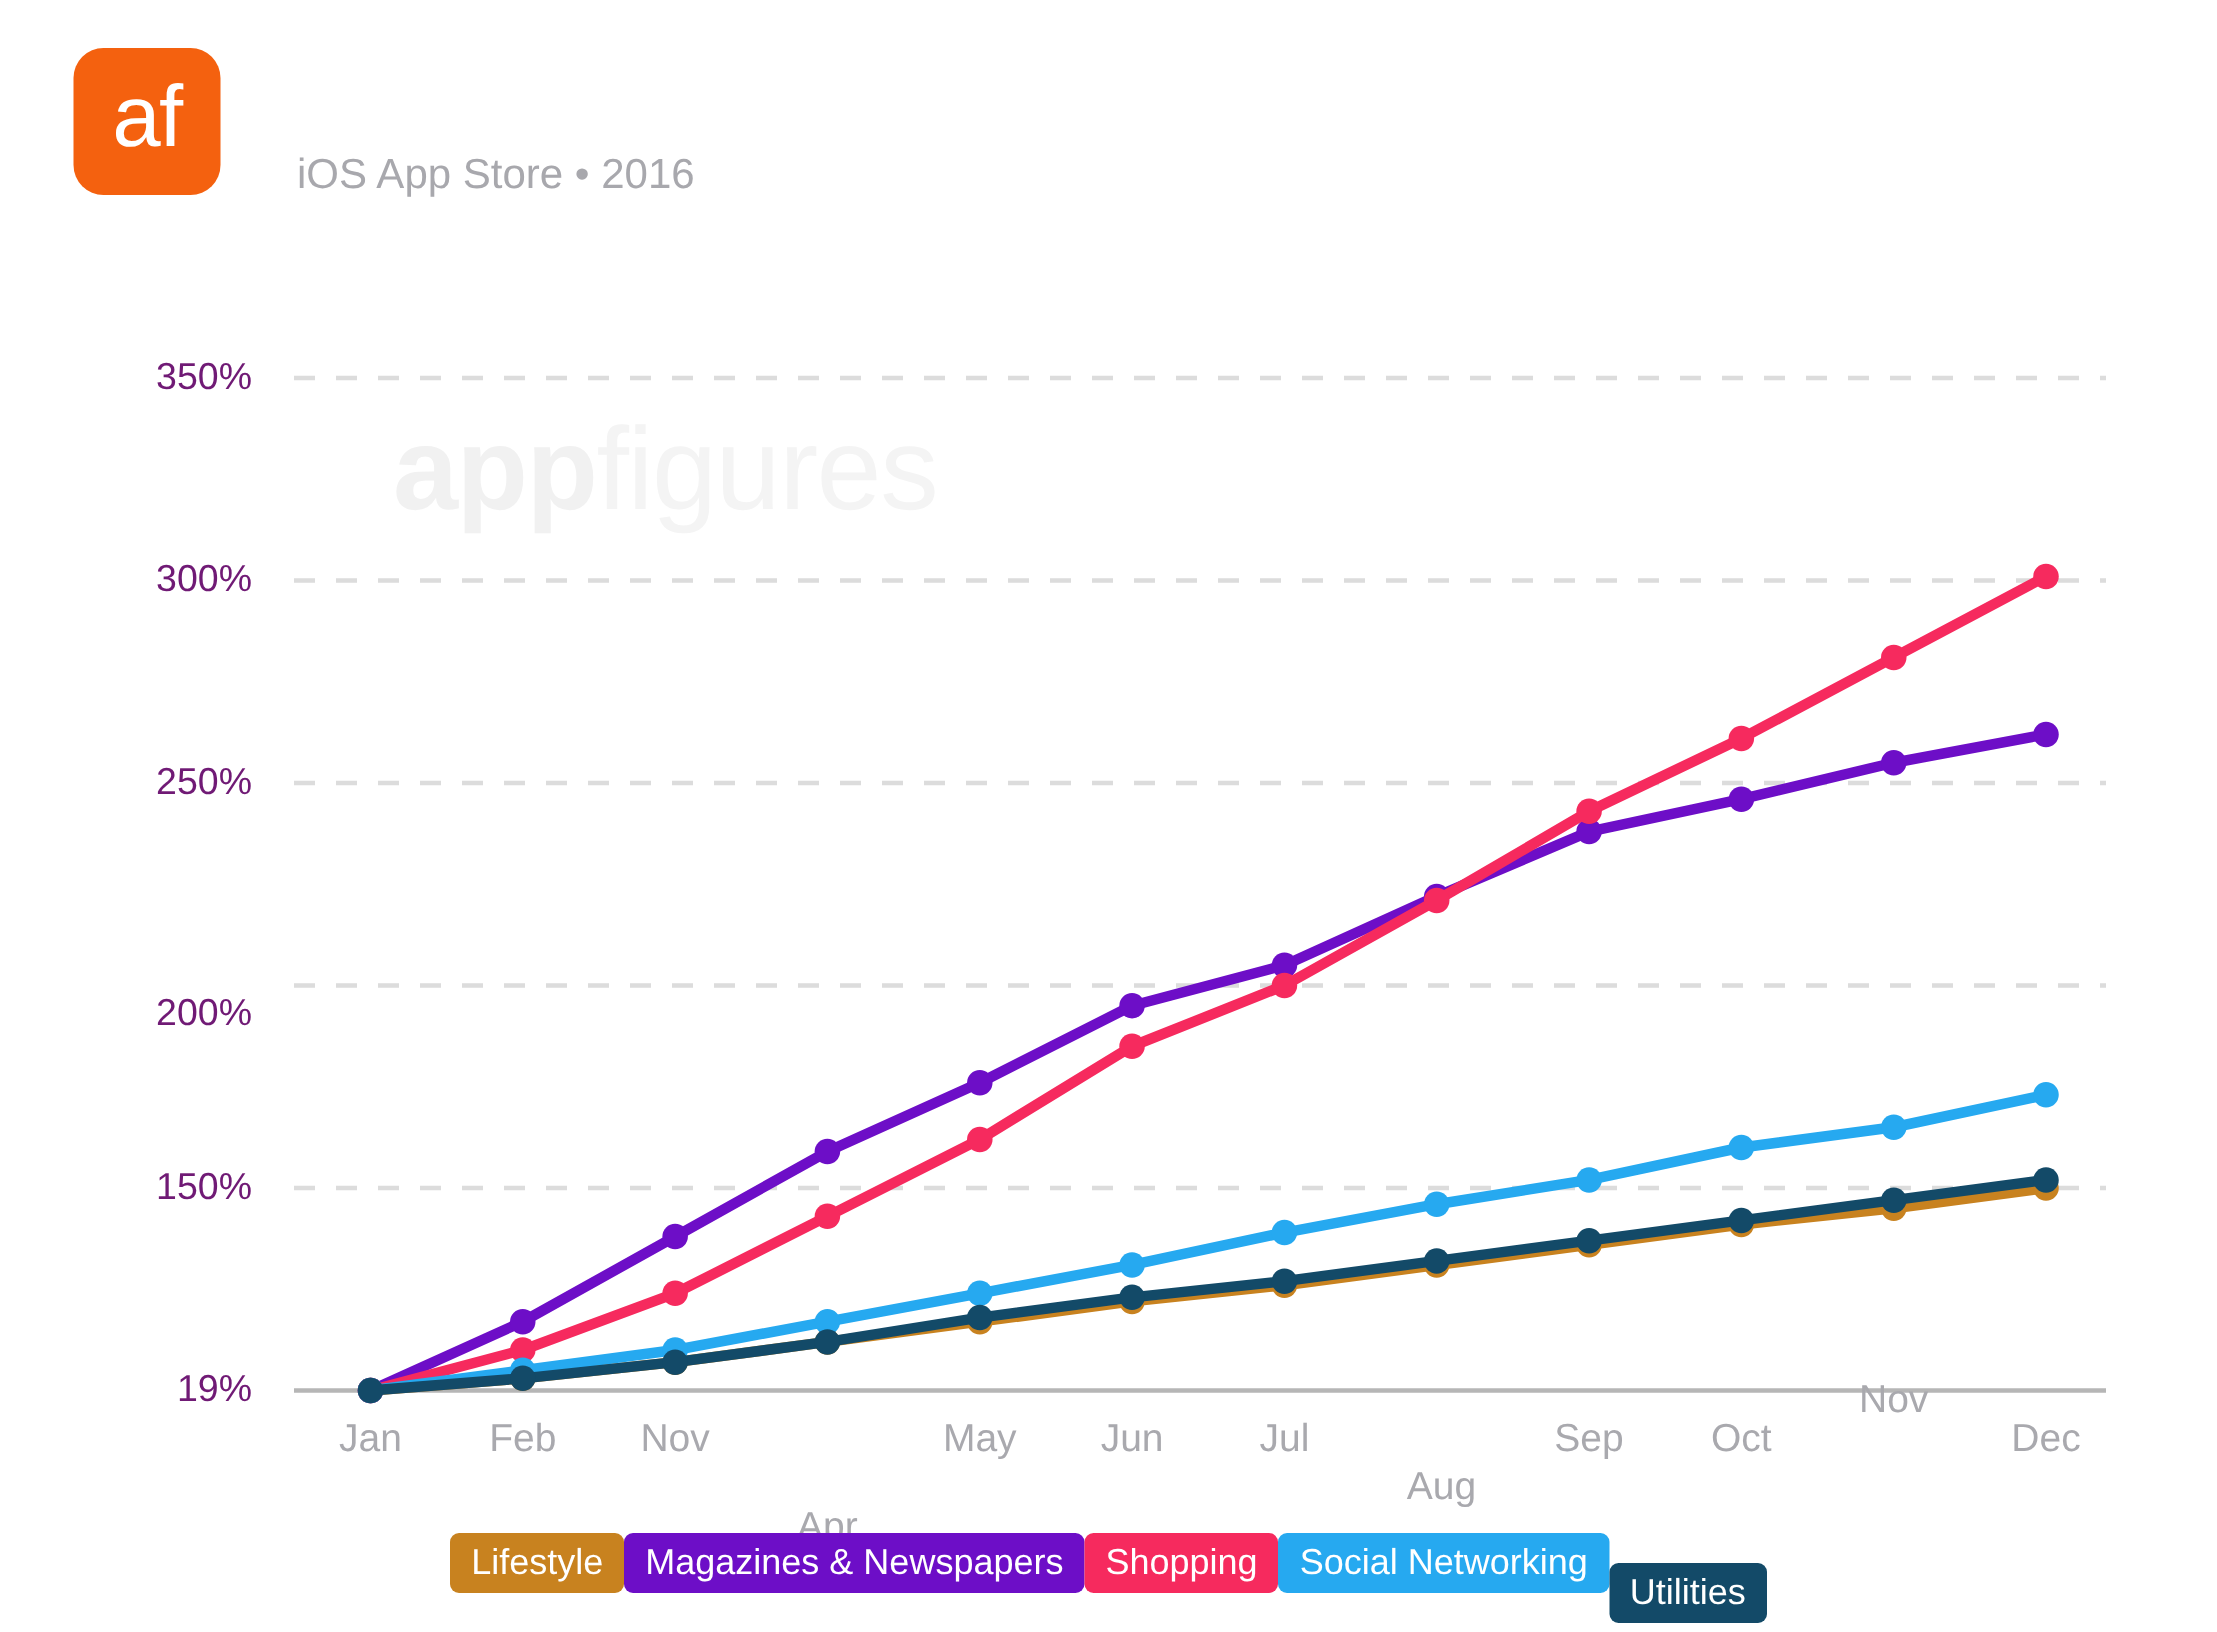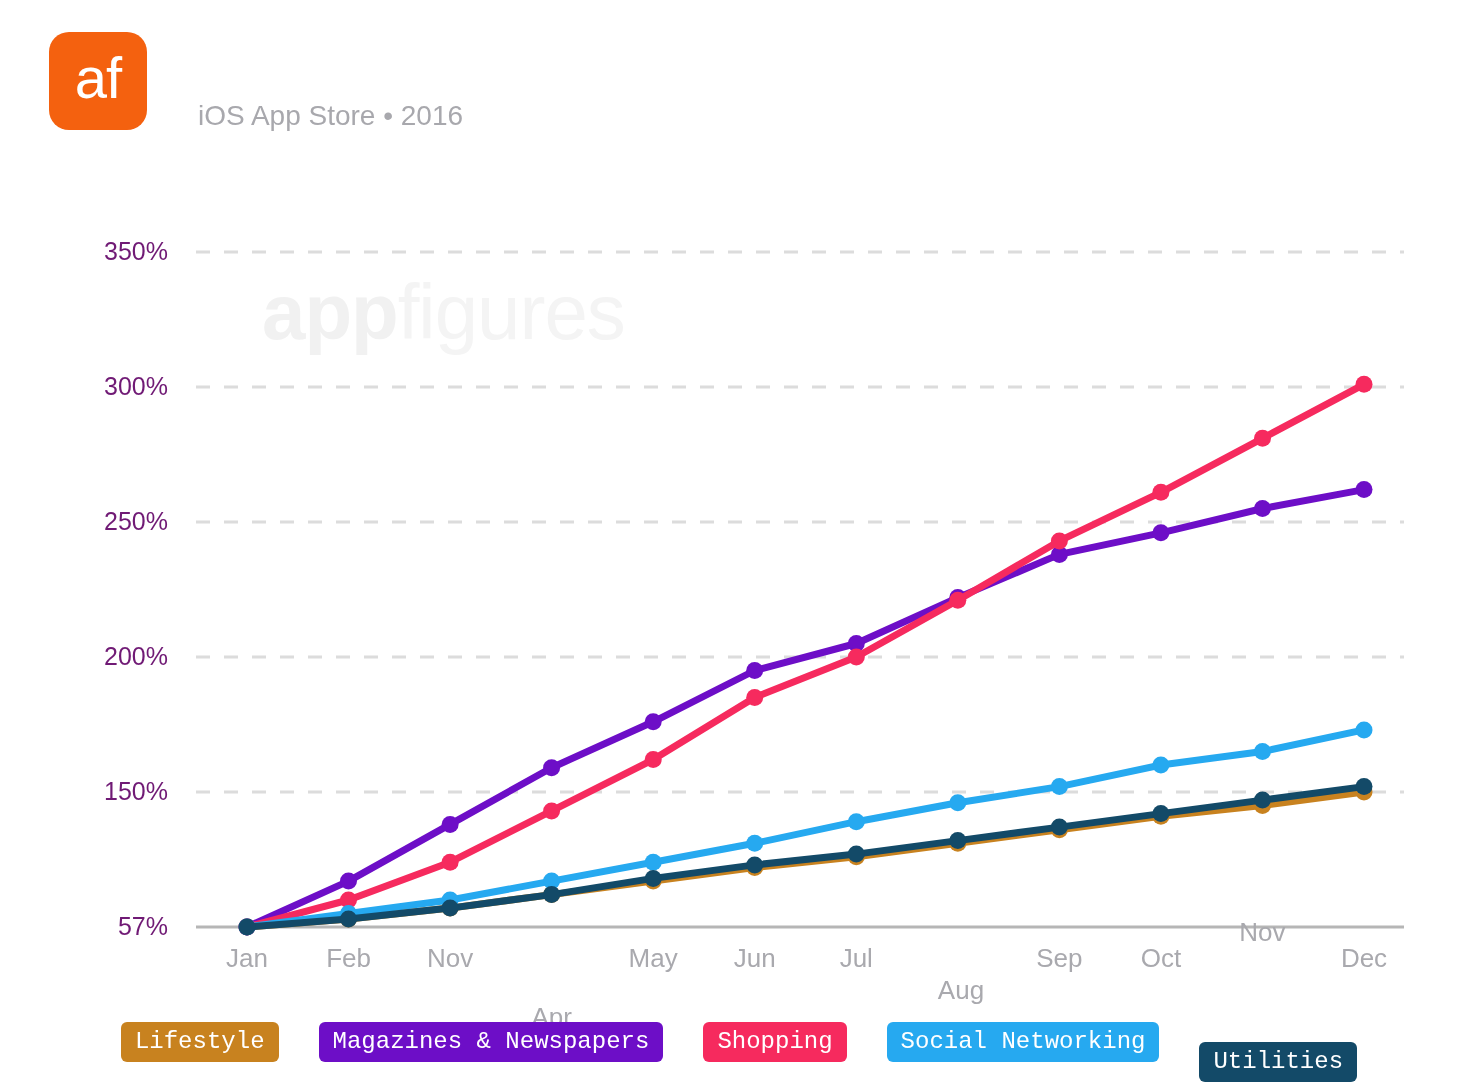--- a/index.html
+++ b/index.html
@@ -51,21 +51,21 @@
     position:absolute;width:100px;text-align:right;
     font-size:25px;line-height:25px;color:#701a75;font-weight:400;
   }
   .xlabel{
     position:absolute;width:100px;text-align:center;
     font-size:26px;line-height:26px;color:#a9a9ae;font-weight:400;
   }
 
   .legend{
     position:absolute;left:0;top:1019px;width:1478px;height:46px;
-    display:flex;align-items:center;justify-content:center;gap:40px;font-family:Liberation Mono, monospace;
+    display:flex;align-items:center;justify-content:center;
   }
   .legend-item{
     height:40px;border-radius:6px;
     display:flex;align-items:center;justify-content:center;
     padding:0 14px;box-sizing:border-box;
     color:#ffffff;font-size:24px;line-height:24px;font-weight:400;
     white-space:nowrap;cursor:pointer;
   }
 </style>
 </head>
@@ -160,23 +160,23 @@
         <circle cx="754.7" cy="864.9" r="8.5" fill="#134a68"></circle>
         <circle cx="856.3" cy="854.1" r="8.5" fill="#134a68"></circle>
         <circle cx="957.8" cy="840.6" r="8.5" fill="#134a68"></circle>
         <circle cx="1059.4" cy="827.1" r="8.5" fill="#134a68"></circle>
         <circle cx="1160.9" cy="813.6" r="8.5" fill="#134a68"></circle>
         <circle cx="1262.5" cy="800.1" r="8.5" fill="#134a68"></circle>
         <circle cx="1364.0" cy="786.6" r="8.5" fill="#134a68"></circle>
       </g>
     </svg>
   <div id="y-axis">
-      <div class="ylabel" style="left: 68px; top: 914px;">57%</div>
+      <div class="ylabel" style="left: 68px; top: 914px;">19%</div>
       <div class="ylabel" style="left: 68px; top: 779px;">150%</div>
-      <div class="ylabel" style="left: 68px; top: 644px;">200%</div>
+      <div class="ylabel" style="left: 68px; top: 663px;">200%</div>
       <div class="ylabel" style="left: 68px; top: 509px;">250%</div>
       <div class="ylabel" style="left: 68px; top: 374px;">300%</div>
       <div class="ylabel" style="left: 68px; top: 239px;">350%</div>
     </div>
   <div id="x-axis">
       <div class="xlabel" style="left: 197px; top: 945px;">Jan</div>
       <div class="xlabel" style="left: 298.545px; top: 945px;">Feb</div>
       <div class="xlabel" style="left: 400.091px; top: 945px;">Nov</div>
       <div class="xlabel" style="left: 501.636px; top: 980px; margin-top: 24px;">Apr</div>
       <div class="xlabel" style="left: 603.182px; top: 945px;">May</div>

